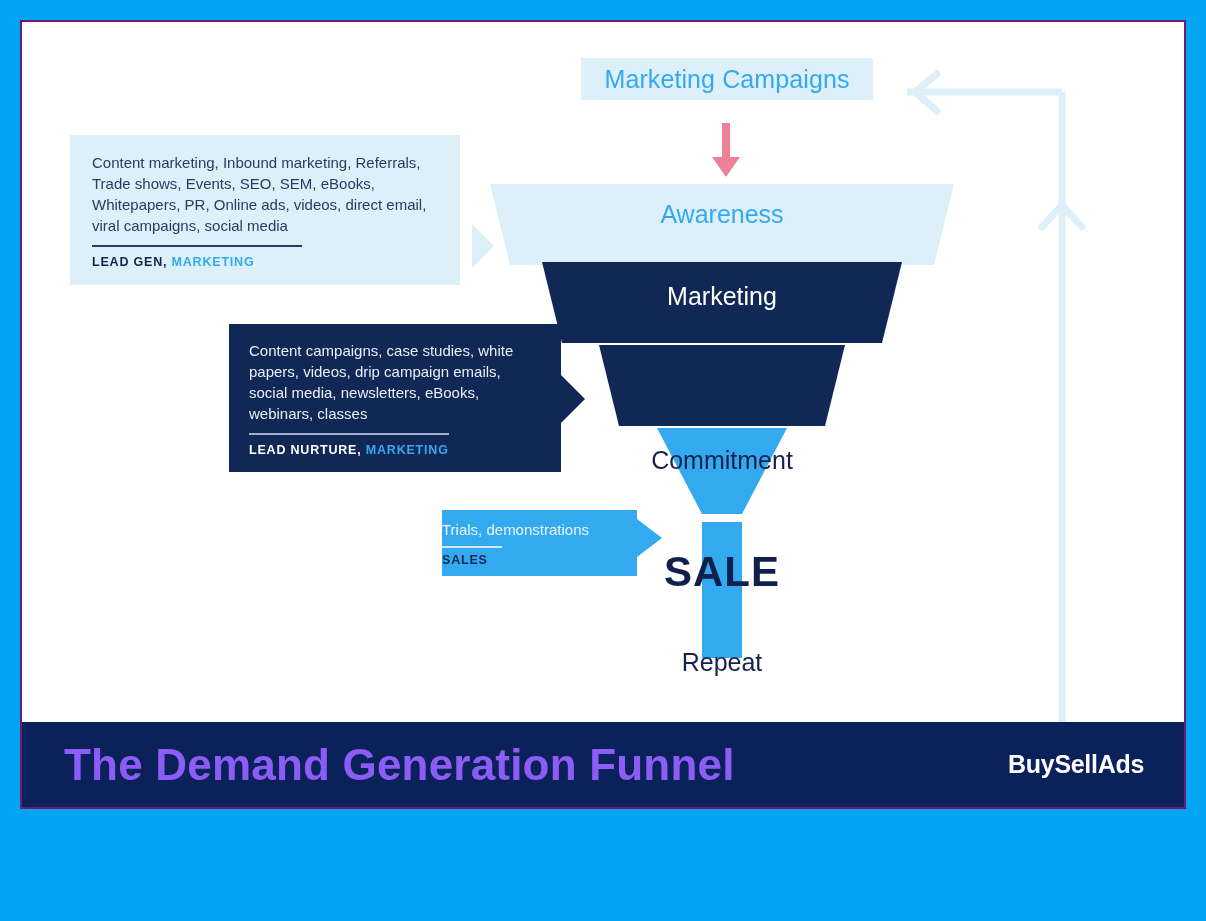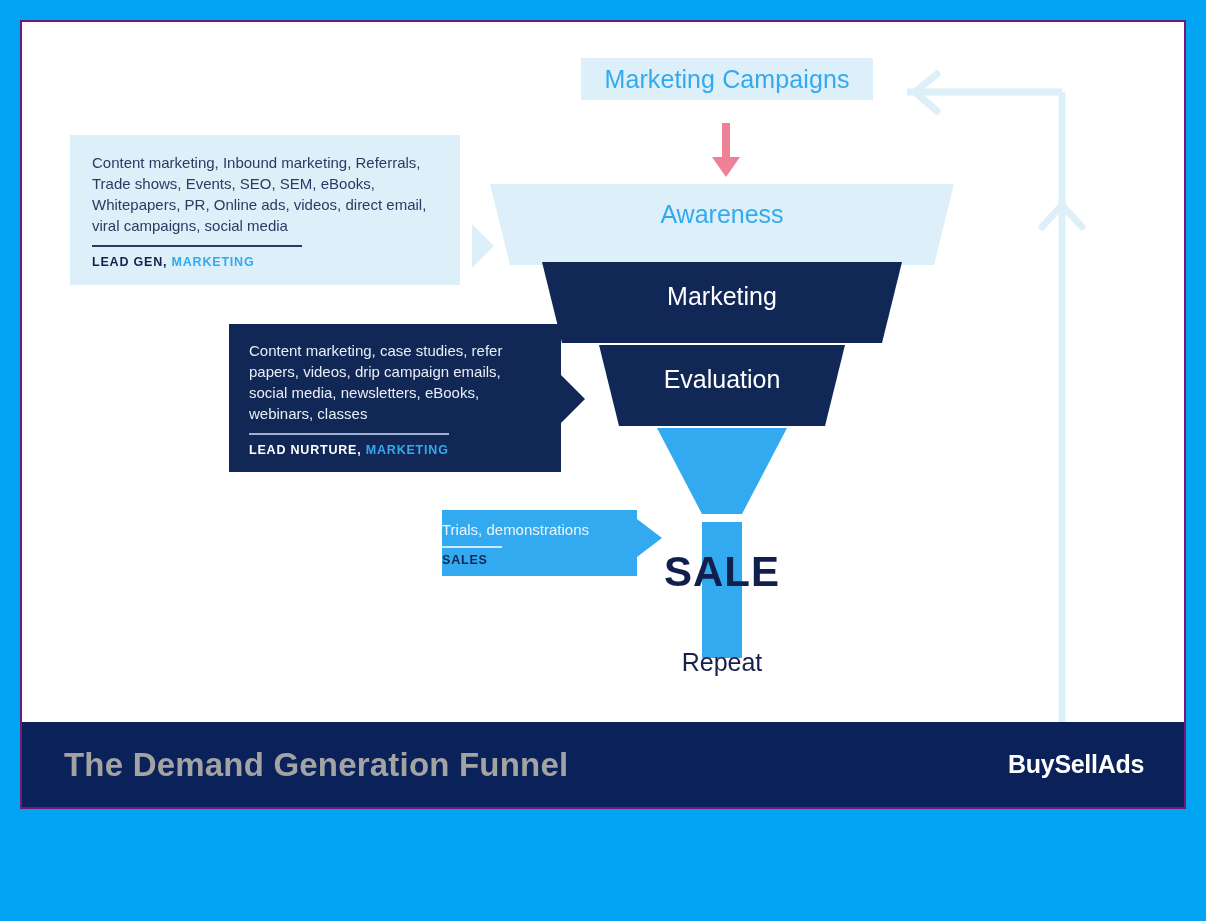--- a/index.html
+++ b/index.html
@@ -51,21 +51,21 @@
   #callout-sales .tag{color:#112755;}
 
   
   #loop{position:absolute;left:0;top:0;width:1164px;height:879px;}
   #loop-text{position:absolute;left:930px;top:460px;width:230px;text-align:center;
              font-size:21px;line-height:28px;color:#16224c;}
 
   
   #footer{position:absolute;left:0;bottom:0;width:1164px;height:85px;background:#0b2159;
           display:flex;align-items:center;justify-content:space-between;padding:0 42px;box-sizing:border-box;}
-  #footer-title{color:#a3a3a3;font-size:33px;font-weight:bold;letter-spacing:.2px;}
+  #footer-title{color:#8b5cf6;font-size:44px;font-weight:bold;letter-spacing:.2px;}
   #footer-logo{color:#ffffff;font-size:25px;font-weight:bold;letter-spacing:-.3px;}
 </style>
 </head>
 <body>
 
 <div id="stage">
   <div id="inner">
 
     <div id="mkt-chip">
       <span>Marketing Campaigns</span>
@@ -83,33 +83,33 @@
 
       <polygon points="577,323 823,323 803,404 597,404" fill="#112755"></polygon>
 
       <polygon points="635,406 765,406 720,492 680,492" fill="#33AAF0"></polygon>
 
       <rect x="680" y="500" width="40" height="136" fill="#33AAF0"></rect>
     </svg>
 
     <div class="funnel-label" id="lbl-awareness">Awareness</div>
     <div class="funnel-label" id="lbl-interest">Marketing</div>
-    <div class="funnel-label" id="lbl-evaluation">Evaluation</div>
+    <div class="funnel-label" id="lbl-commitment">Commitment</div>
     <div class="funnel-label" id="lbl-sale">SALE</div>
     <div class="funnel-label" id="lbl-repeat">Repeat</div>
 
     <div class="callout" id="callout-awareness">
       <div class="body">Content marketing, Inbound marketing, Referrals, Trade shows, Events, SEO, SEM, eBooks, Whitepapers, PR, Online ads, videos, direct email, viral campaigns, social media</div>
       <div class="rule"></div>
       <div class="tag"><span>LEAD GEN,</span> <em>MARKETING</em></div>
     </div>
     <div class="nib" id="nib-awareness" style="position:absolute;left:450px;top:202px;width:0;height:0;border-top:22px solid transparent;border-bottom:22px solid transparent;border-left:22px solid #DDEFF8;"></div>
 
     <div class="callout" id="callout-nurture">
-      <div class="body">Content marketing, case studies, refer papers, videos, drip campaign emails, social media, newsletters, eBooks, webinars, classes</div>
+      <div class="body">Content campaigns, case studies, white papers, videos, drip campaign emails, social media, newsletters, eBooks, webinars, classes</div>
       <div class="rule"></div>
       <div class="tag"><span>LEAD NURTURE,</span> <em>MARKETING</em></div>
     </div>
     <div class="nib" id="nib-nurture" style="position:absolute;left:539px;top:353px;width:0;height:0;border-top:24px solid transparent;border-bottom:24px solid transparent;border-left:24px solid #112755;"></div>
 
     <div class="callout" id="callout-sales">
       <div class="body">Trials, demonstrations</div>
       <div class="rule"></div>
       <div class="tag"><span>SALES</span></div>
     </div>

